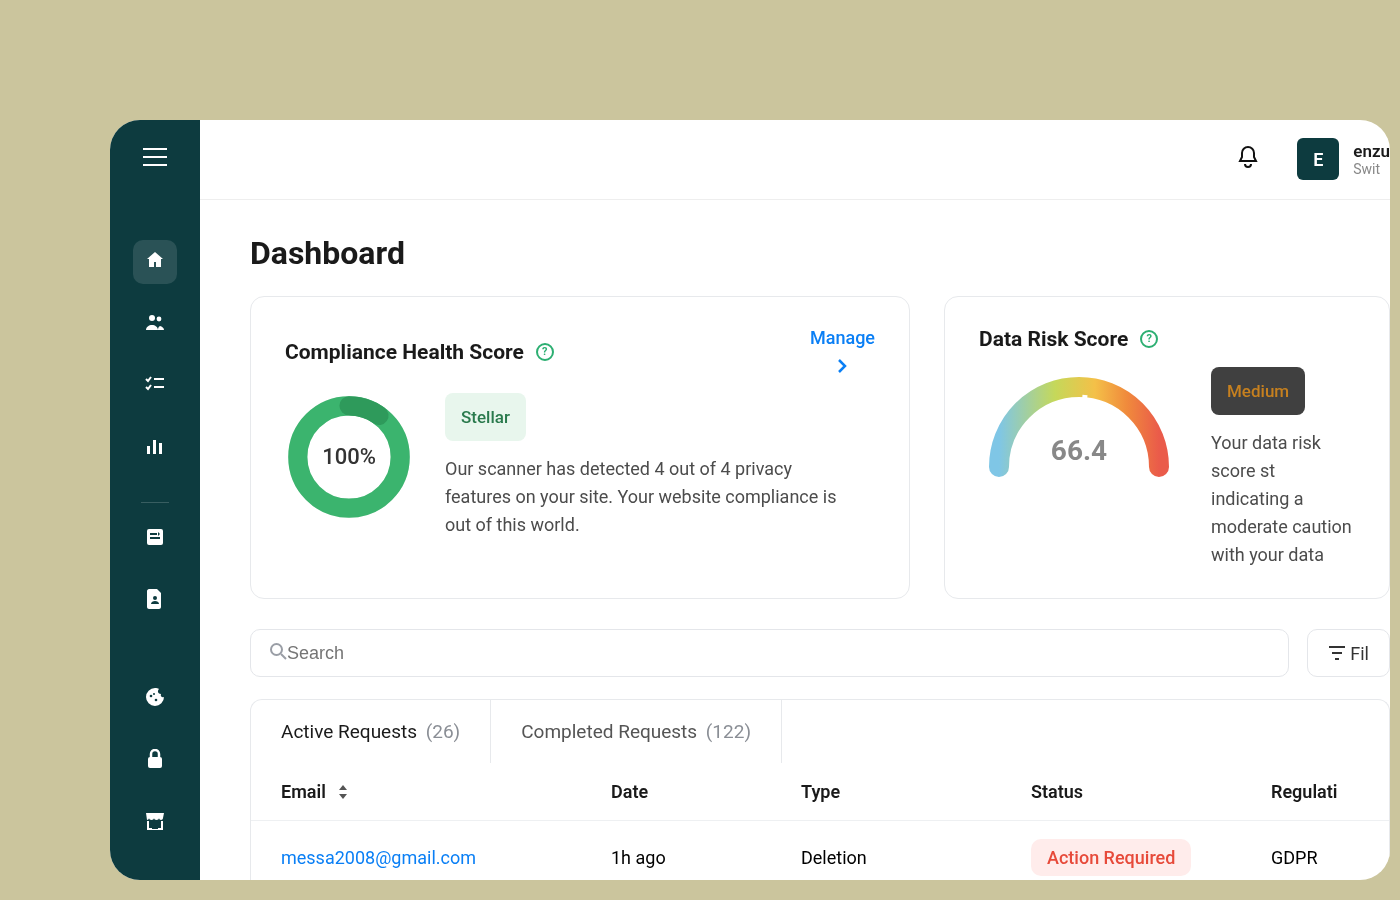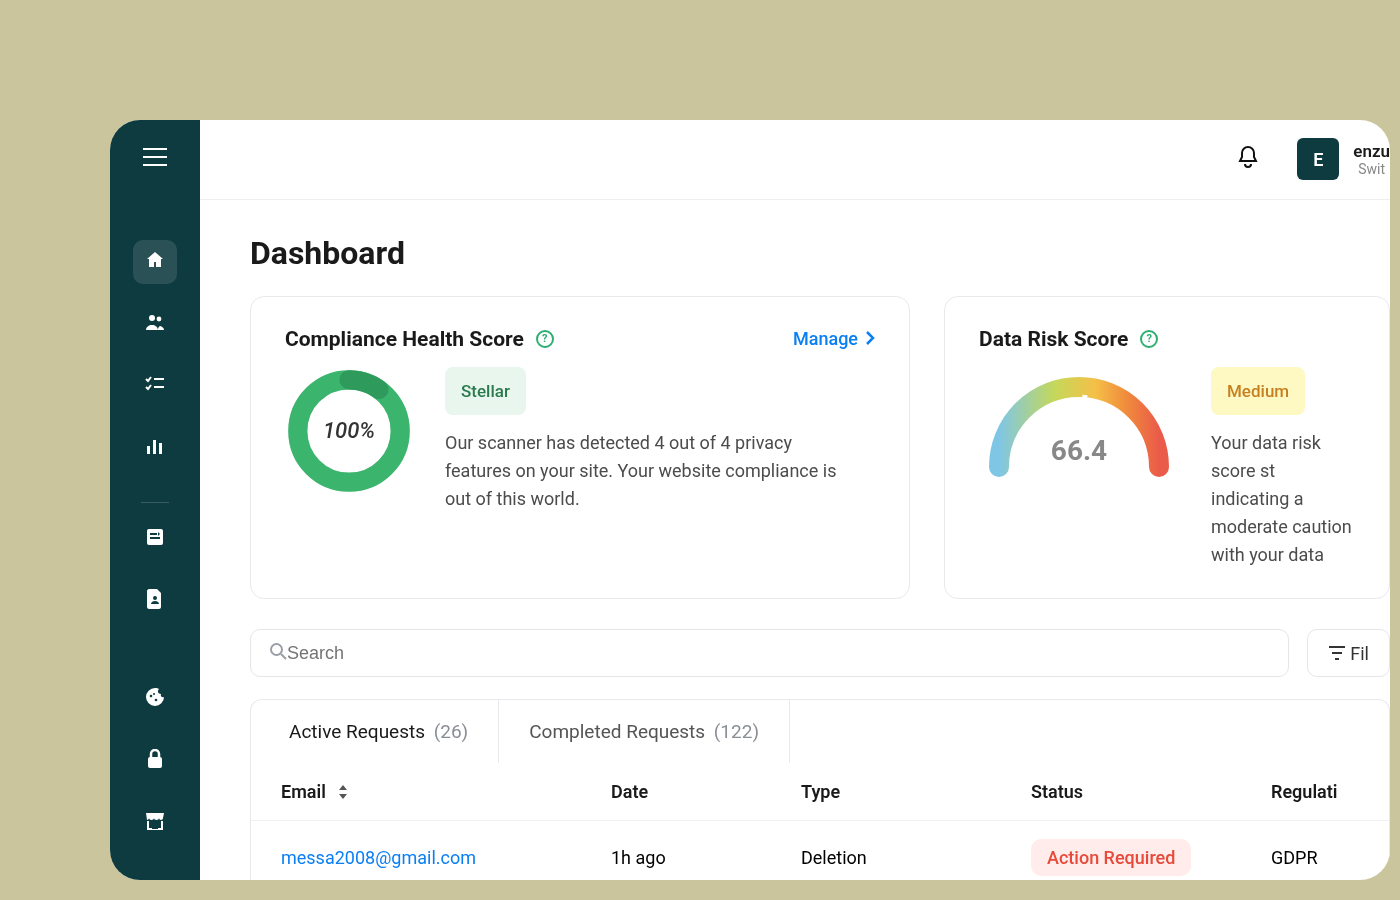--- a/index.html
+++ b/index.html
@@ -35,71 +35,71 @@
   }
   .bell { color: #111; cursor: pointer; }
   .user { display: flex; align-items: center; gap: 14px; }
   .avatar {
     width: 42px; height: 42px; background: #0d3b3f; border-radius: 6px;
     display: flex; align-items: center; justify-content: center;
     color: #fff; font-weight: 600; font-size: 18px;
   }
   .user-meta { display: flex; flex-direction: column; }
   .user-name { font-weight: 600; color: #1a1a1a; font-size: 17px; }
-  .user-sub { color: #888; font-size: 14px; text-align: center; }
+  .user-sub { color: #888; font-size: 14px; }
 
   .content { padding: 34px 0 0 50px; overflow: hidden; }
   .page-title { font-size: 32px; font-weight: 700; color: #1a1a1a; margin-bottom: 24px; }
 
   .cards { display: flex; gap: 34px; margin-bottom: 30px; }
   .card {
     border: 1px solid #e7e9ec; border-radius: 14px; padding: 30px 34px;
     background: #fff;
   }
   .card.compliance { width: 660px; }
   .card.risk { flex: 1; min-width: 420px; }
   .card-head { display: flex; align-items: center; gap: 12px; margin-bottom: 16px; }
   .card-title { font-size: 21px; font-weight: 700; color: #1a1a1a; }
   .help-ico { color: #2daf72; width: 18px; height: 18px; border: 2px solid currentColor; border-radius: 50%; display: inline-flex; align-items: center; justify-content: center; font-size: 11px; font-weight: 700; }
   .manage {
     margin-left: auto; color: #0a7ff5; font-weight: 500; font-size: 18px;
-    display: flex; align-items: center; gap: 8px; cursor: pointer;
+    display: flex; align-items: center; gap: 8px; cursor: pointer; flex-direction: column;
   }
 
   .card-body { display: flex; gap: 32px; align-items: flex-start; }
-  .donut { position: relative; width: 128px; height: 128px; font-style: italic; }
+  .donut { position: relative; width: 128px; height: 128px; }
   .donut svg { width: 128px; height: 128px; transform: rotate(-90deg); }
   .donut-center {
     position: absolute; inset: 0; display: flex; align-items: center; justify-content: center;
     font-size: 22px; font-weight: 500; color: #333;
   }
   .pill {
     display: inline-block; padding: 14px 16px; border-radius: 8px; font-weight: 500; font-size: 17px; margin-bottom: 14px;
   }
   .pill.green { background: #e8f6ed; color: #2a7a4d; }
-  .pill.orange { background: #fef9c3; color: #c6801f; }
+  .pill.orange { background: #404040; color: #c6801f; }
   .card-text { color: #4c4c4c; font-size: 18px; line-height: 1.55; max-width: 400px; }
 
   .gauge { position: relative; width: 200px; height: 110px; }
   .gauge svg { width: 200px; height: 110px; }
   .gauge-center { position: absolute; left: 0; right: 0; bottom: 10px; text-align: center; font-size: 28px; font-weight: 700; color: #888; }
 
   .toolbar { display: flex; gap: 18px; margin-bottom: 22px; }
   .search {
     flex: 1; display: flex; align-items: center; 
     border: 1px solid #e4e6ea; border-radius: 10px; height: 48px; padding: 0 18px;
     color: #767676;
   }
   .search input { border: none; outline: none; font-size: 18px; width: 100%; background: transparent; color: #333; }
   .filter-btn {
     border: 1px solid #e4e6ea; border-radius: 10px; height: 48px; padding: 0 20px;
     display: flex; align-items: center; gap: 4px; color: #333; font-size: 18px; cursor: pointer;
   }
 
-  .tabs { display: flex; border: 1px solid #e7e9ec; border-bottom: none; border-radius: 12px 12px 0 0; overflow: hidden; padding-left: 8px; }
+  .tabs { display: flex; border: 1px solid #e7e9ec; border-bottom: none; border-radius: 12px 12px 0 0; overflow: hidden; }
   .tab { padding: 20px 30px; font-size: 19px; color: #1a1a1a; cursor: pointer; border-right: 1px solid #e7e9ec; }
   .tab .count { color: #8a8e95; margin-left: 4px; }
   .tab.inactive { color: #555; background: #fff; }
 
   .table { border: 1px solid #e7e9ec; border-top: none; }
   .row { display: flex; padding: 18px 30px; align-items: center; font-size: 18px; }
   .row.header { border-bottom: 1px solid #eef0f2; color: #1a1a1a; font-weight: 600; }
   .row.data { border-bottom: 1px solid #f2f3f5; }
   .col-email { width: 330px; display: flex; align-items: center; gap: 10px; }
   .col-date { width: 190px; }

